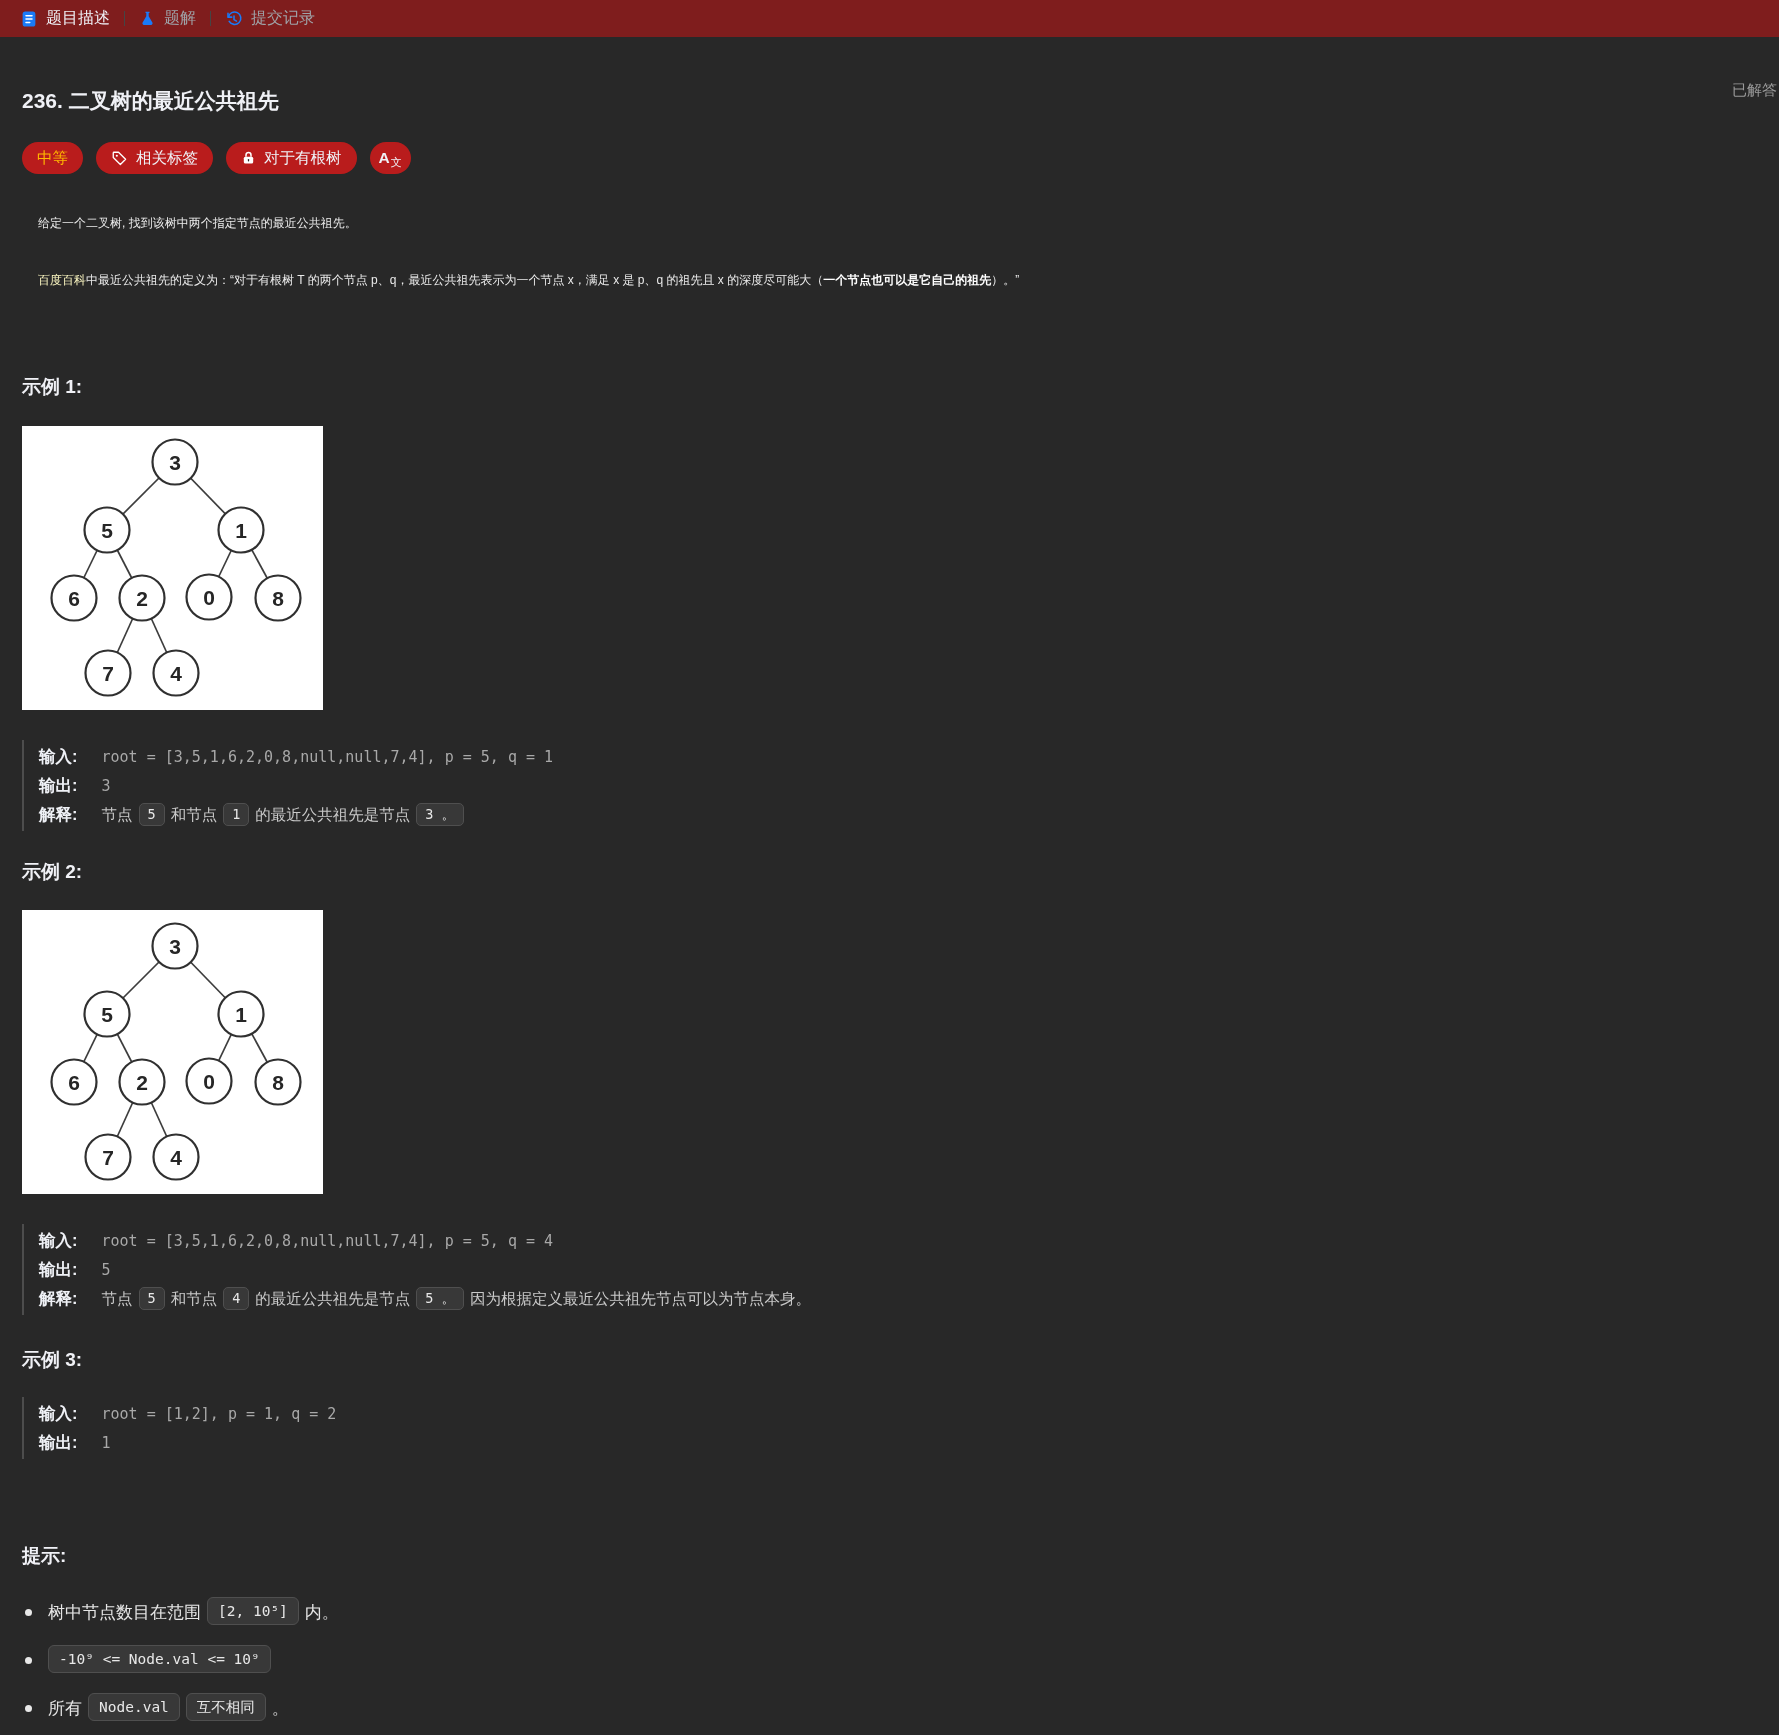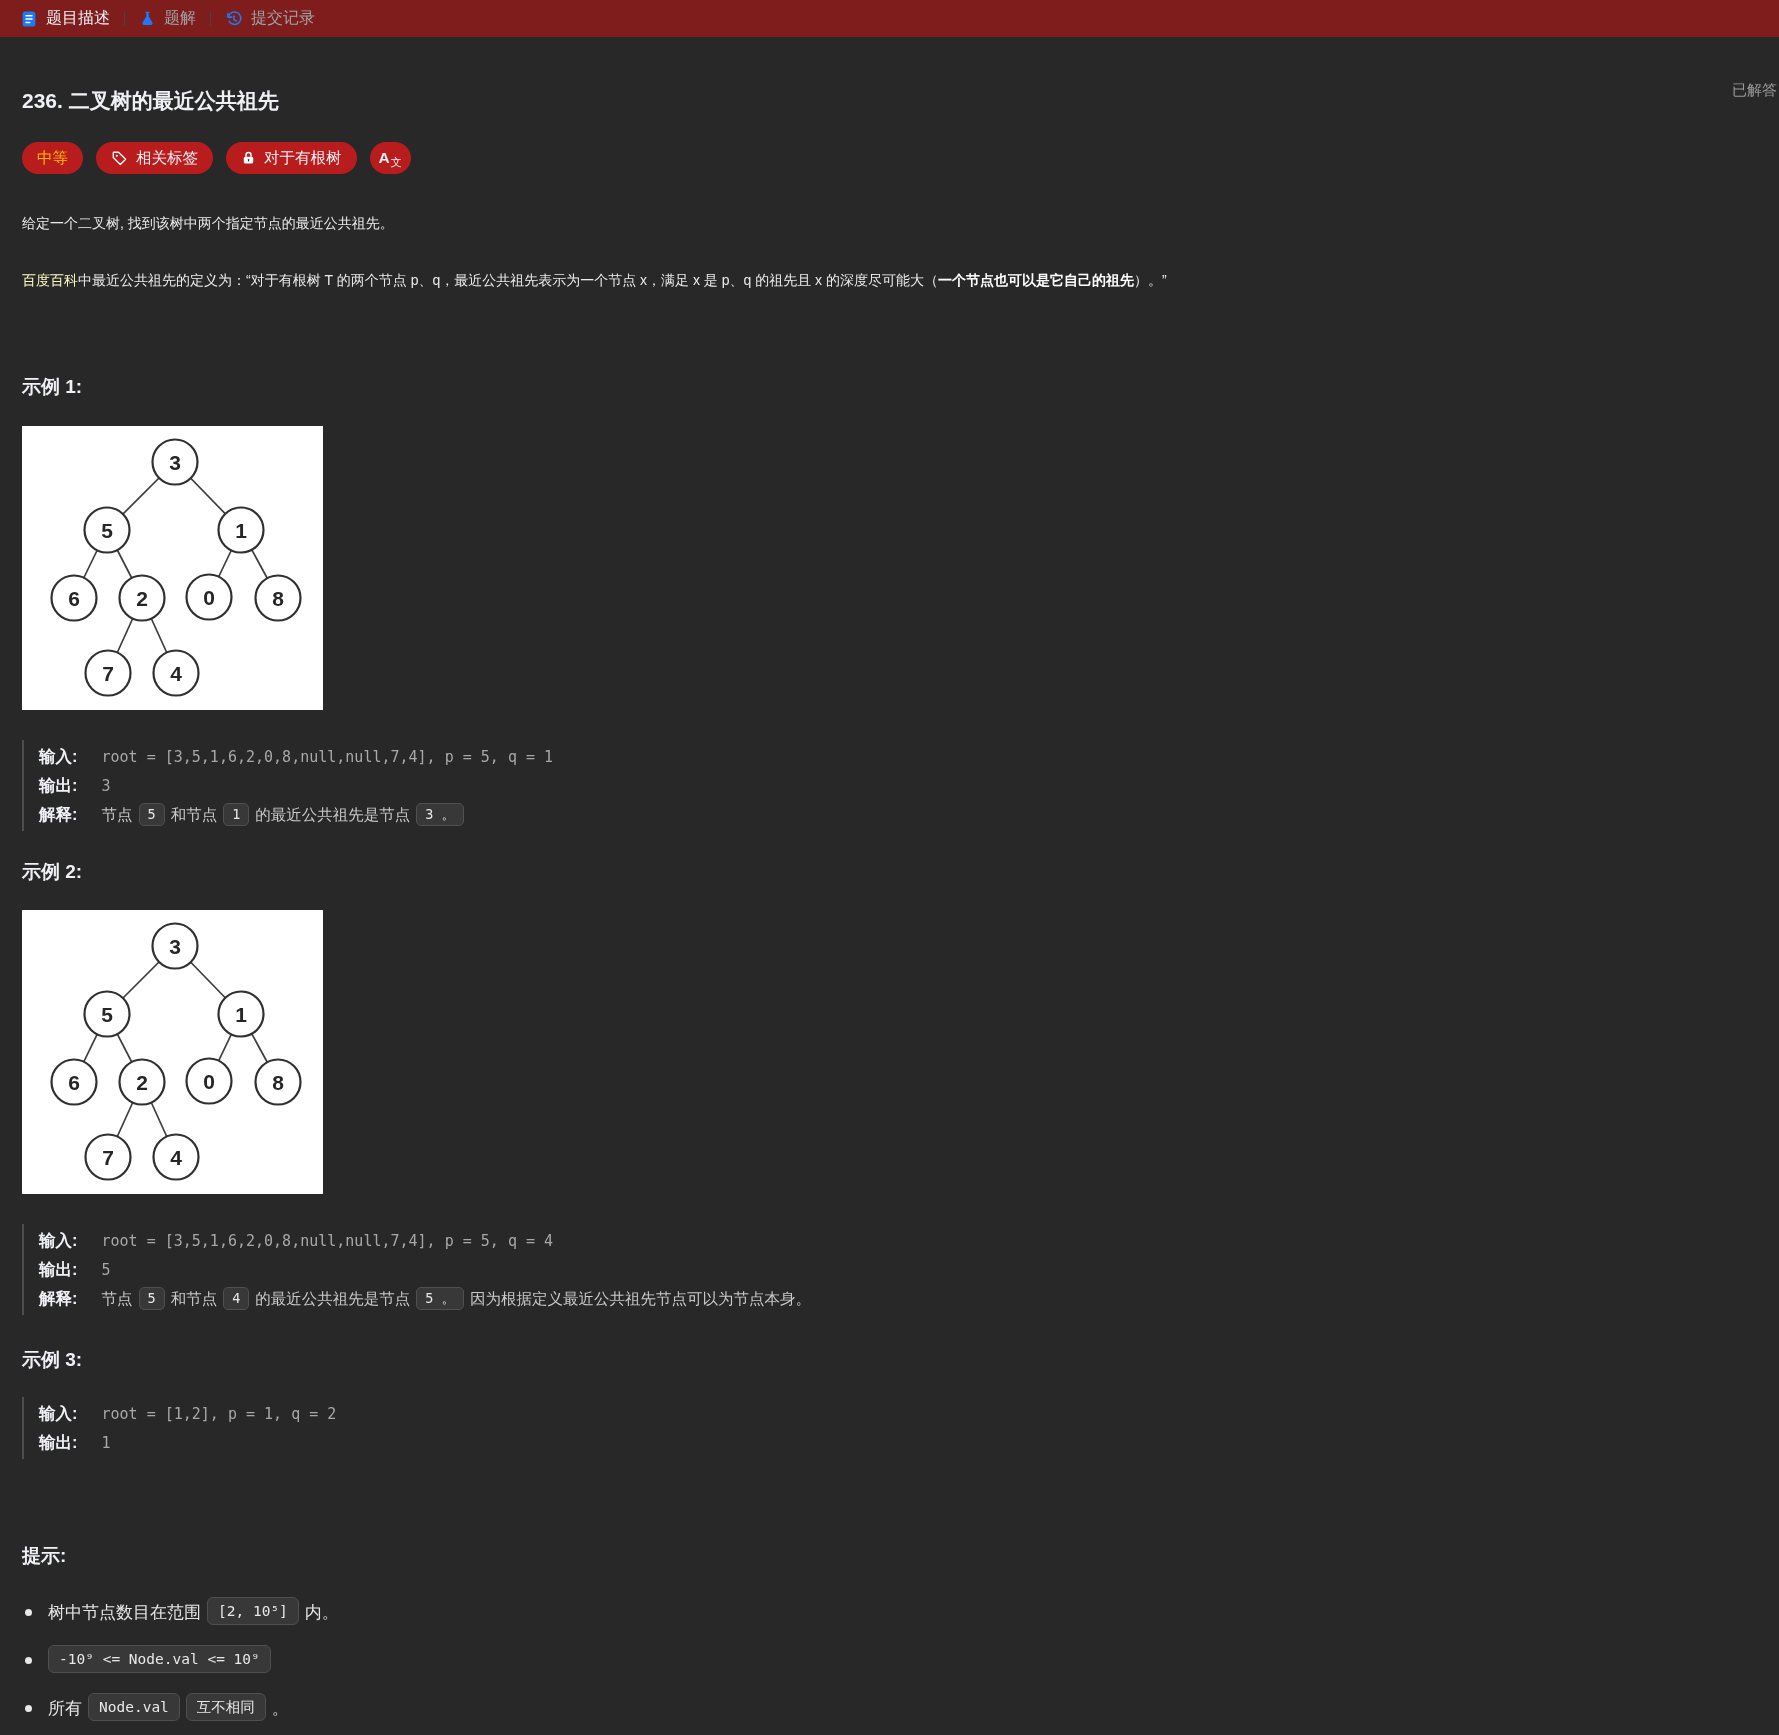--- a/index.html
+++ b/index.html
@@ -27,21 +27,21 @@
   
   .pills{margin-top:21px;display:flex;align-items:center;gap:13px}
   .pill{
     display:inline-flex;align-items:center;gap:8px;height:32px;padding:0 15px;
     background:#b91c1c;border-radius:16px;font-size:15.5px;color:#eff1f6;cursor:pointer;
   }
   .pill.difficulty{color:#ffb800}
   .pill.translate{padding:0 9px;font-weight:600}
   .pill.translate .wen{font-size:11px;margin-left:1px;transform:translateY(3px);display:inline-block;font-weight:400}
   
-  .para{margin:0;margin-top:38px;font-size:14px;line-height:23px;color:#ebebeb;white-space:nowrap}
+  .para{margin:16px;margin-top:38px;font-size:12px;line-height:23px;color:#ebebeb;white-space:nowrap}
   .para.second{margin-top:34px}
   .para a{color:#fef9c3;text-decoration:none;cursor:pointer}
   .para strong{font-weight:700;color:#ffffff}
   
   .ex-h{margin:0;margin-top:82px;font-size:19px;font-weight:700;color:#f0f1f6}
   .ex-h.h2{margin-top:28px}
   .ex-h.h3{margin-top:32px}
   .hint-h{margin:0;margin-top:84px;font-size:19px;font-weight:700;color:#f0f1f6}
   
   .tree-img{margin-top:26px;width:301px;height:284px;background:#ffffff;line-height:0}

